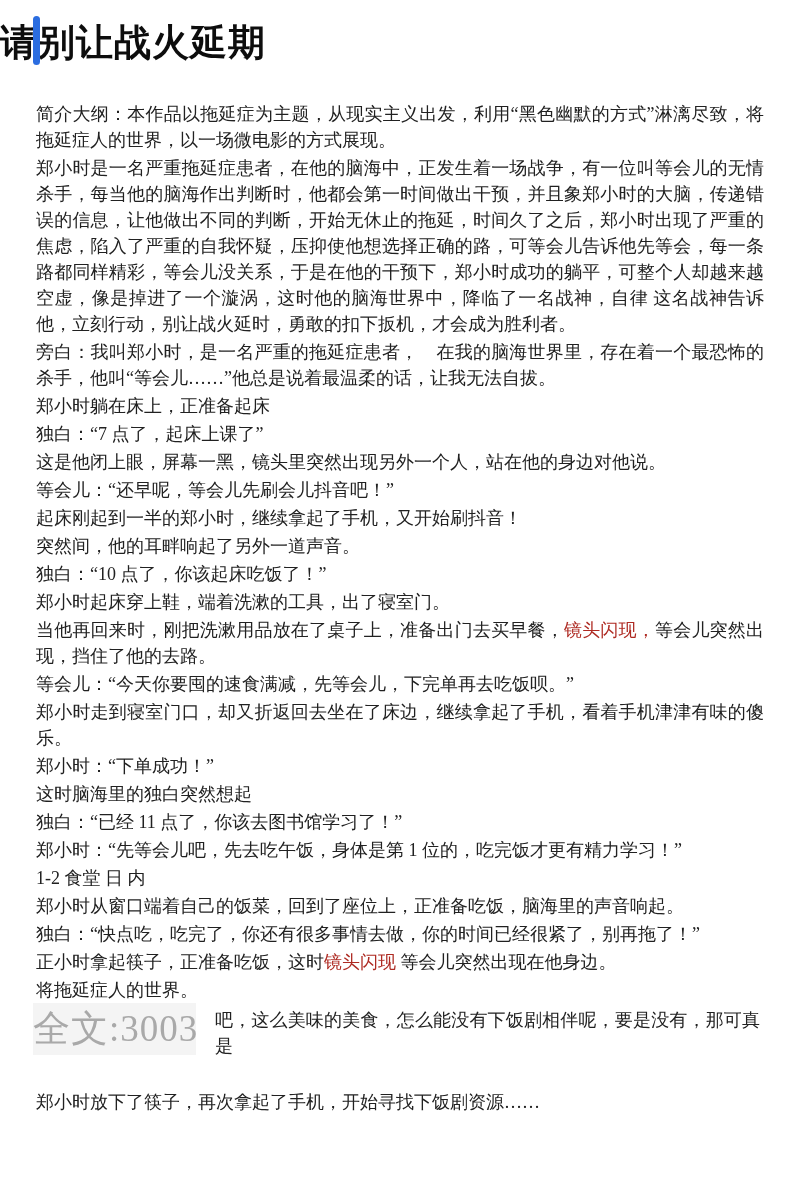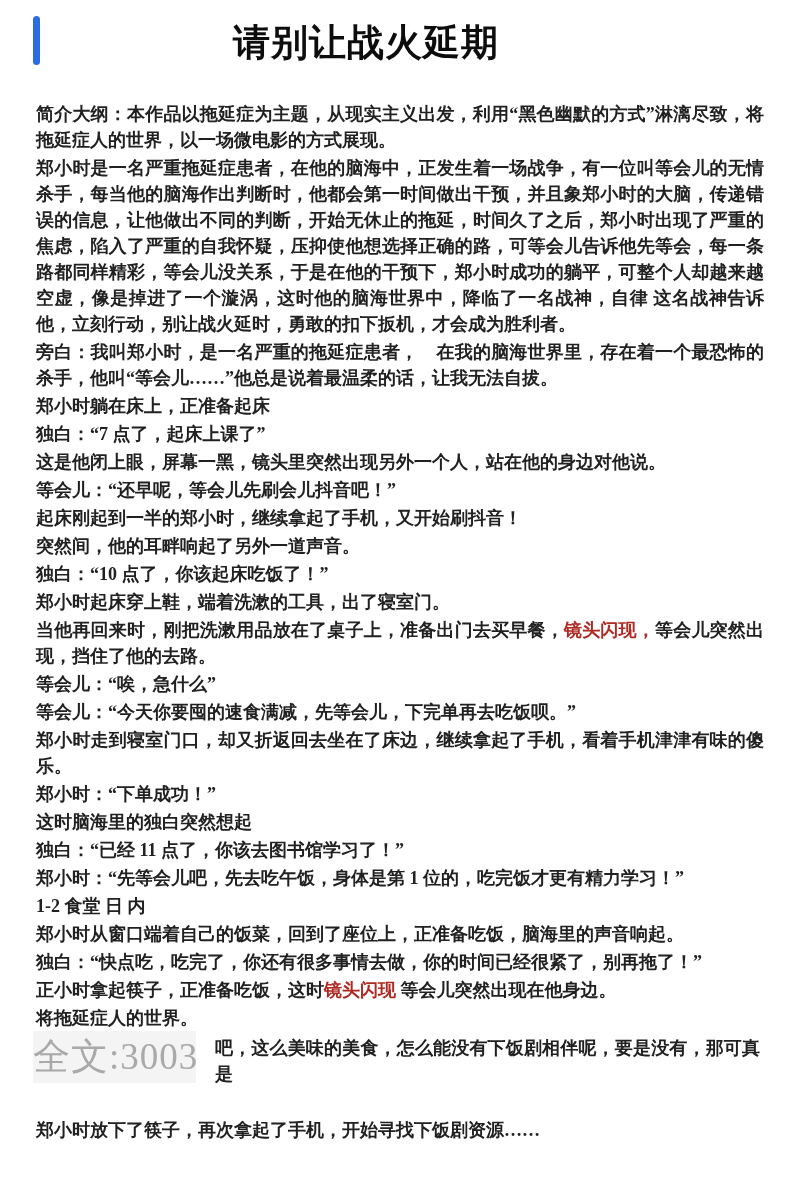--- a/index.html
+++ b/index.html
@@ -19,33 +19,32 @@
     font-family:"Liberation Serif","DejaVu Serif",serif;
     color:var(--body_text);
   }
   .accent-bar{
     position:absolute;left:33px;top:16px;
     width:7px;height:49px;border-radius:3.5px;
     background:var(--accent_blue);
   }
   h1.doc-title{
     margin:0;
-    padding:20px 80px 0 12px;      
-    text-align:center;
+    padding:20px 80px 0 0;      
     font-size:37px;line-height:46px;
     font-weight:bold;
     color:var(--title_text);
     letter-spacing:1px;
   }
   .script-body{
     position:absolute;top:101px;left:36px;right:36px;
     font-size:18px;line-height:26px;
     text-align:justify;
   }
-  .script-body p{margin:0 0 2px 0;font-weight:bold;}
+  .script-body p{margin:0 0 2px 0;}
   .red{color:var(--cue_red);}
   .wm-row{
     position:relative;
     padding-left:175px;
     min-height:28px;
     margin-bottom:30px;        
   }
   .wm-row p{margin:4px;}
   .wm-box{
     position:absolute;left:-3px;top:-4px;
@@ -72,21 +71,20 @@
       <p><span>旁白：我叫郑小时，是一名严重的拖延症患者，　在我的脑海世界里，存在着一个最恐怖的杀手，他叫“等会儿……”他总是说着最温柔的话，让我无法自拔。</span></p>
       <p><span>郑小时躺在床上，正准备起床</span></p>
       <p><span>独白：“7 点了，起床上课了”</span></p>
       <p><span>这是他闭上眼，屏幕一黑，镜头里突然出现另外一个人，站在他的身边对他说。</span></p>
       <p><span>等会儿：“还早呢，等会儿先刷会儿抖音吧！”</span></p>
       <p><span>起床刚起到一半的郑小时，继续拿起了手机，又开始刷抖音！</span></p>
       <p><span>突然间，他的耳畔响起了另外一道声音。</span></p>
       <p><span>独白：“10 点了，你该起床吃饭了！”</span></p>
       <p><span>郑小时起床穿上鞋，端着洗漱的工具，出了寝室门。</span></p>
       <p><span>当他再回来时，刚把洗漱用品放在了桌子上，准备出门去买早餐，</span><span class="red">镜头闪现，</span><span>等会儿突然出现，挡住了他的去路。</span></p>
-      <p><span>等会儿：“唉，急什么”</span></p>
       <p><span>等会儿：“今天你要囤的速食满减，先等会儿，下完单再去吃饭呗。”</span></p>
       <p><span>郑小时走到寝室门口，却又折返回去坐在了床边，继续拿起了手机，看着手机津津有味的傻乐。</span></p>
       <p><span>郑小时：“下单成功！”</span></p>
       <p><span>这时脑海里的独白突然想起</span></p>
       <p><span>独白：“已经 11 点了，你该去图书馆学习了！”</span></p>
       <p><span>郑小时：“先等会儿吧，先去吃午饭，身体是第 1 位的，吃完饭才更有精力学习！”</span></p>
       <p><span>1-2 食堂 日 内</span></p>
       <p><span>郑小时从窗口端着自己的饭菜，回到了座位上，正准备吃饭，脑海里的声音响起。</span></p>
       <p><span>独白：“快点吃，吃完了，你还有很多事情去做，你的时间已经很紧了，别再拖了！”</span></p>
       <p><span>正小时拿起筷子，正准备吃饭，这时</span><span class="red">镜头闪现</span><span> 等会儿突然出现在他身边。</span></p>

